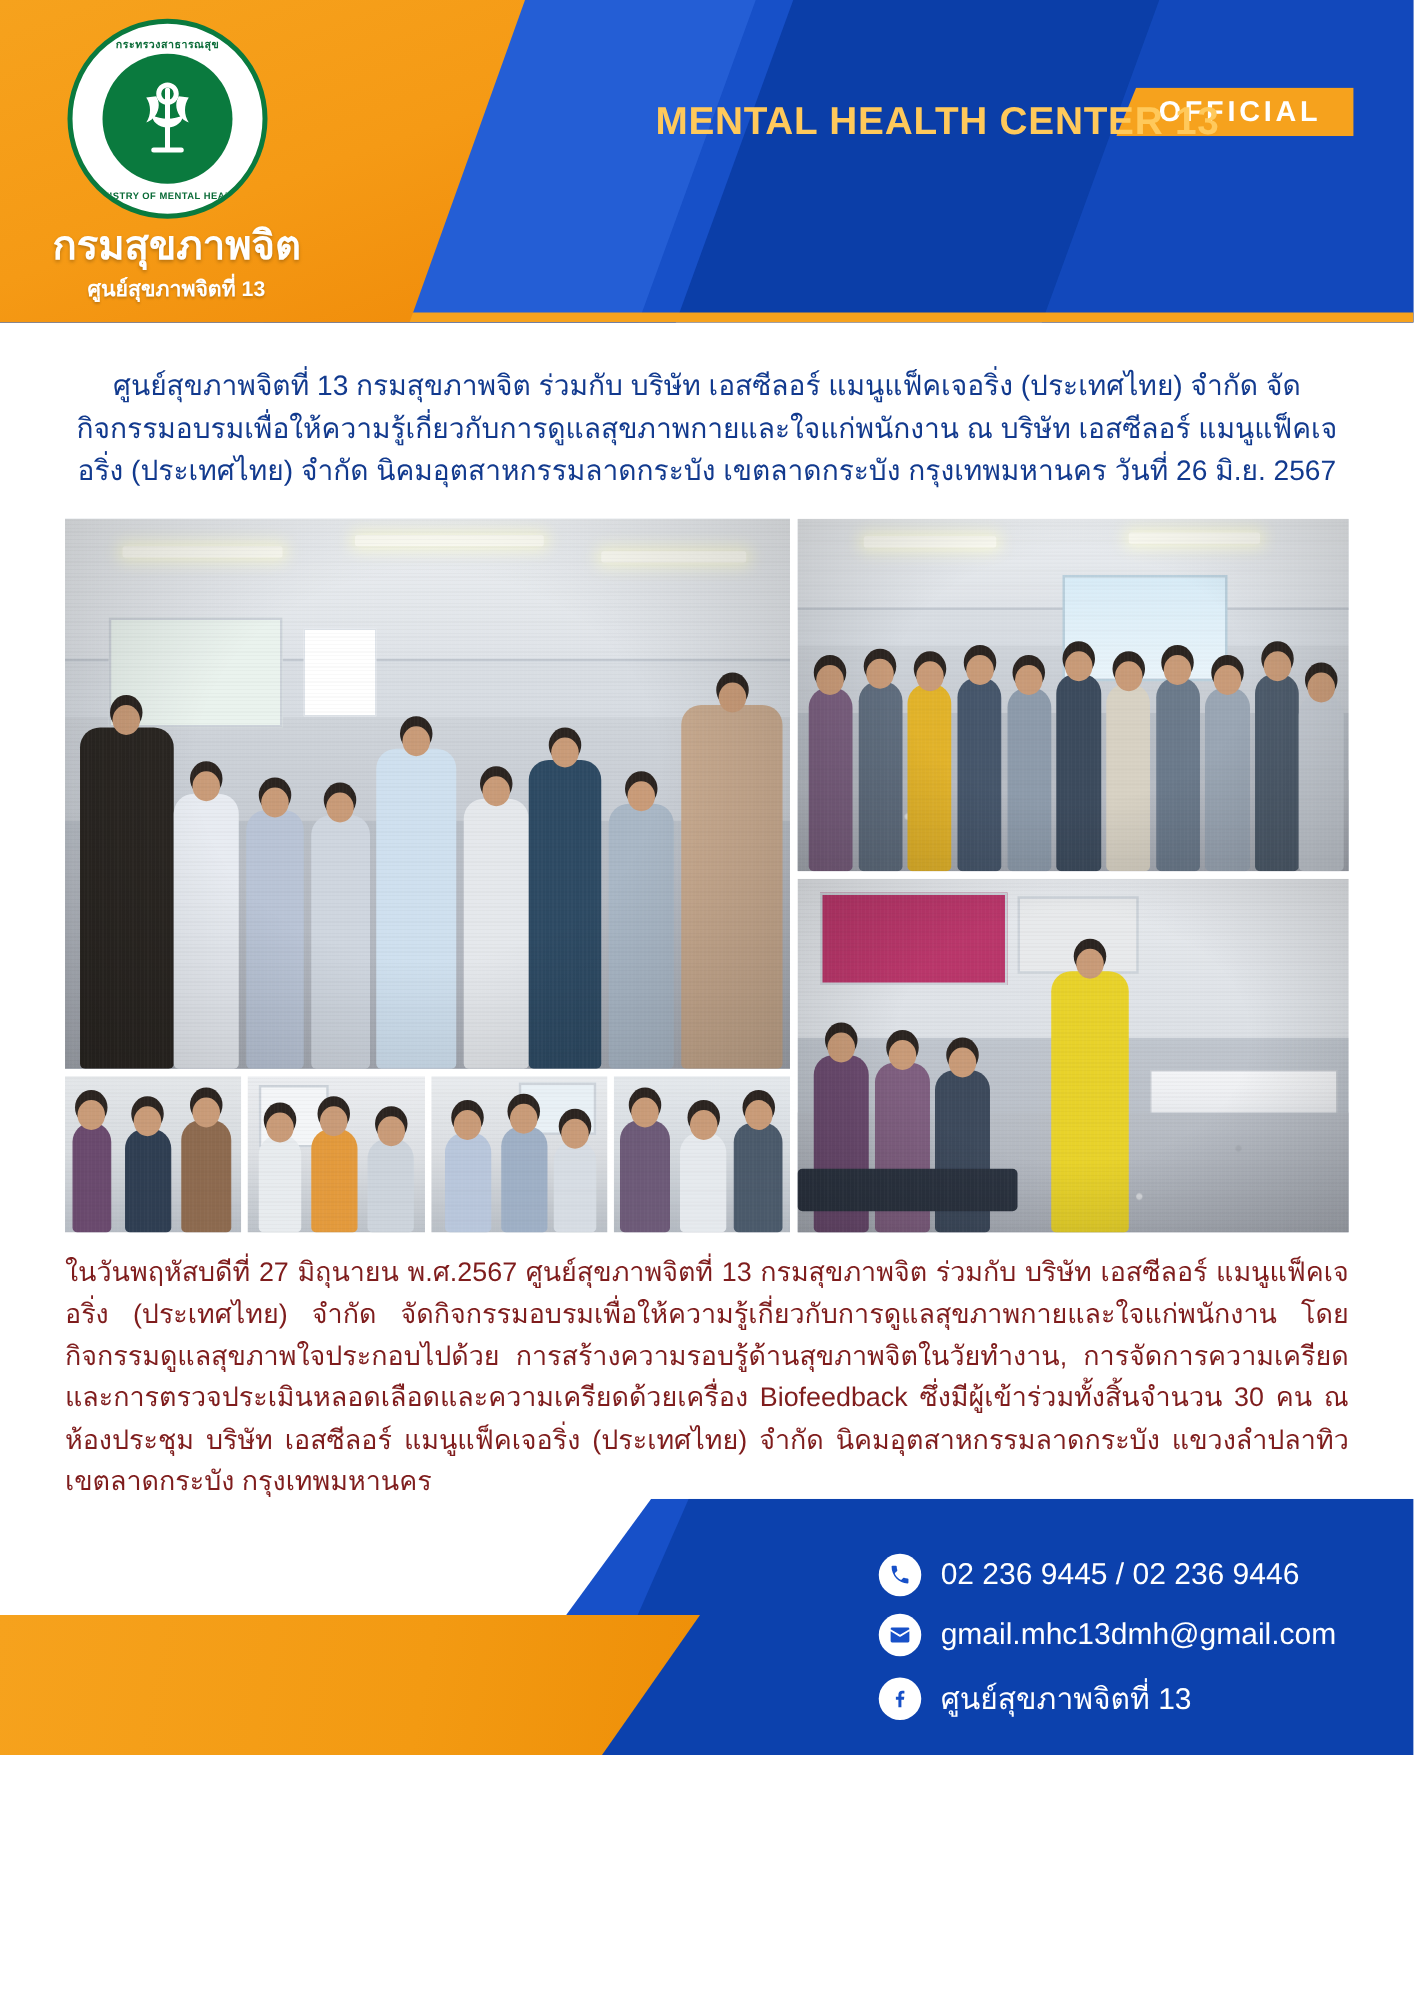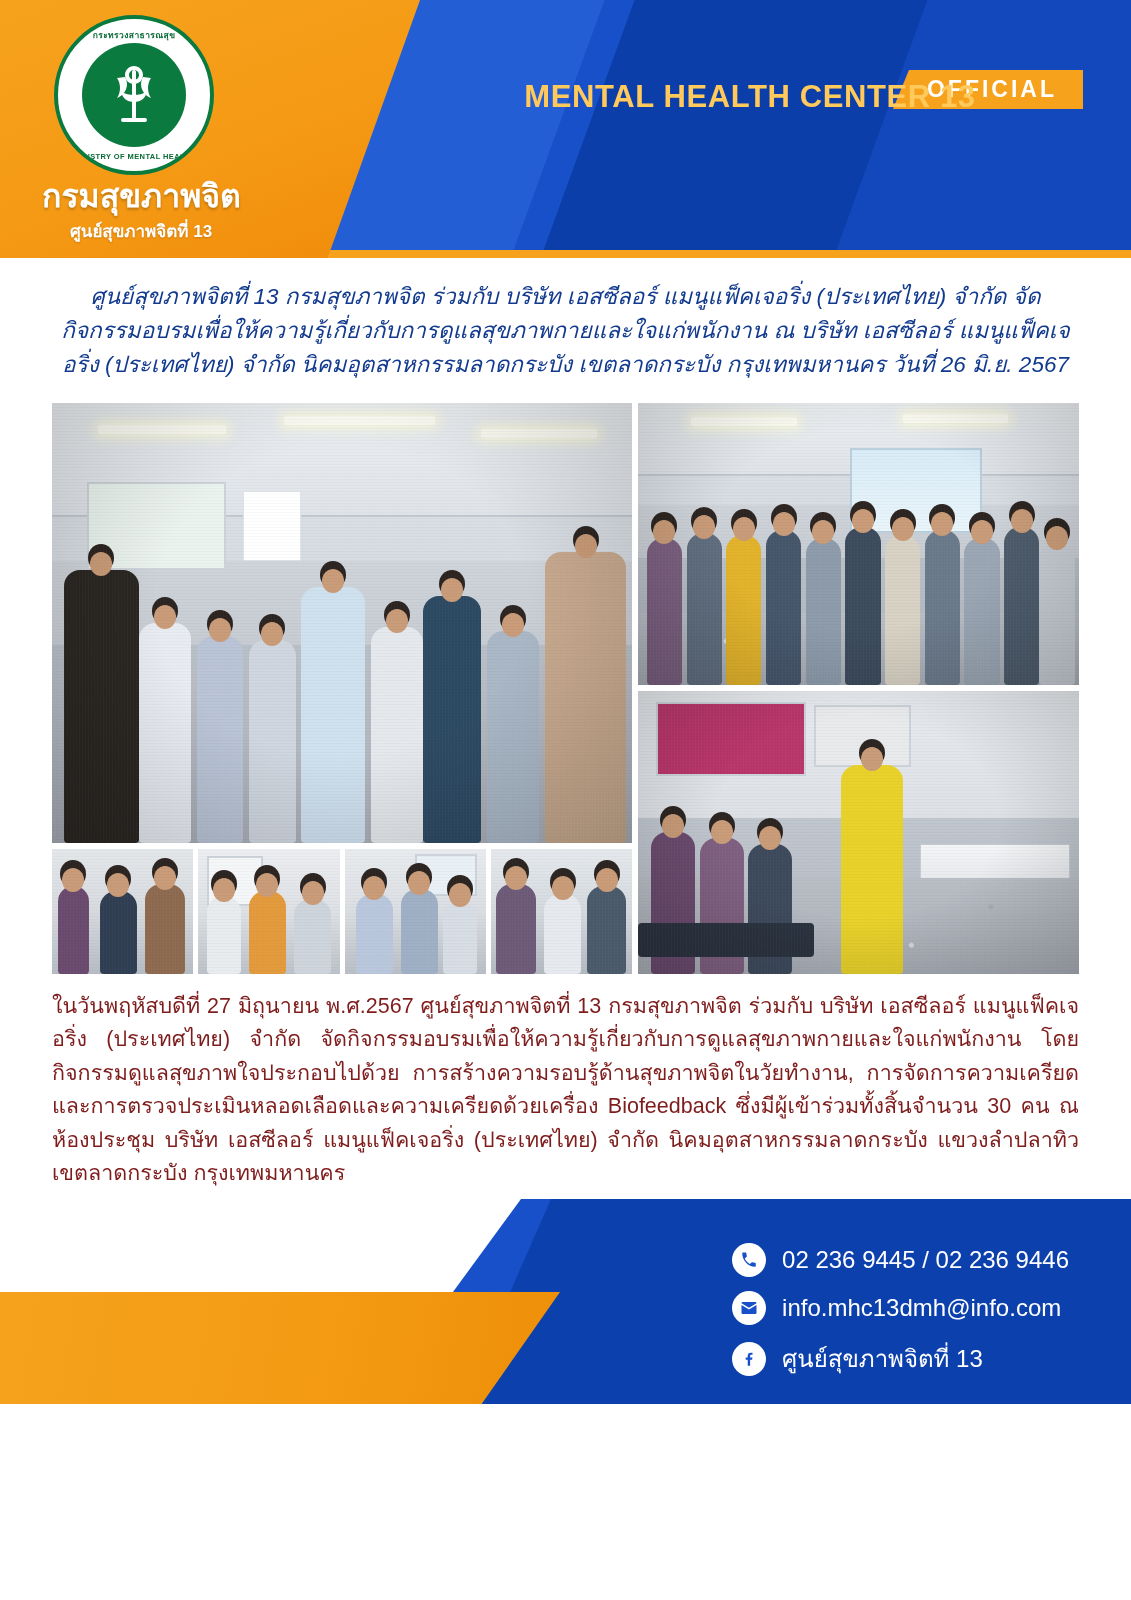--- a/index.html
+++ b/index.html
@@ -163,22 +163,21 @@
   }
   .hdr-accent-line {
     position: absolute;
     left: 0; bottom: 0;
     width: 1131px; height: 8px;
     background: #f6a21d;
   }
 
   
   .intro {
-    padding: 22px 52px 6px 52px;
-    font-style: italic;
+    padding: 34px 52px 6px 52px;
   }
   .intro p {
     color: #123a8e;
     font-size: 22.5px;
     line-height: 1.52;
     text-align: center;
     font-weight: 400;
   }
 
   
@@ -586,21 +585,21 @@
           </svg>
         </span>
         <span>02 236 9445 / 02 236 9446</span>
       </div>
       <div class="contact-row">
         <span class="cicon">
           <svg width="18" height="18" viewBox="0 0 24 24" fill="currentColor" aria-hidden="true">
             <path d="M2 5.5A1.5 1.5 0 013.5 4h17A1.5 1.5 0 0122 5.5v.3l-10 6-10-6v-.3zM2 8.1l9.5 5.7c.3.2.7.2 1 0L22 8.1v10.4a1.5 1.5 0 01-1.5 1.5h-17A1.5 1.5 0 012 18.5V8.1z"></path>
           </svg>
         </span>
-        <span>info.mhc13dmh@info.com</span>
+        <span>gmail.mhc13dmh@gmail.com</span>
       </div>
       <div class="contact-row">
         <span class="cicon">
           <svg width="18" height="18" viewBox="0 0 24 24" fill="currentColor" aria-hidden="true">
             <path d="M13.5 21v-8h2.7l.4-3.1h-3.1V7.9c0-.9.3-1.5 1.6-1.5h1.6V3.6c-.3 0-1.3-.1-2.4-.1-2.4 0-4 1.4-4 4.1v2.3H7.6V13h2.7v8h3.2z"></path>
           </svg>
         </span>
         <span>ศูนย์สุขภาพจิตที่ 13</span>
       </div>
     </div>

